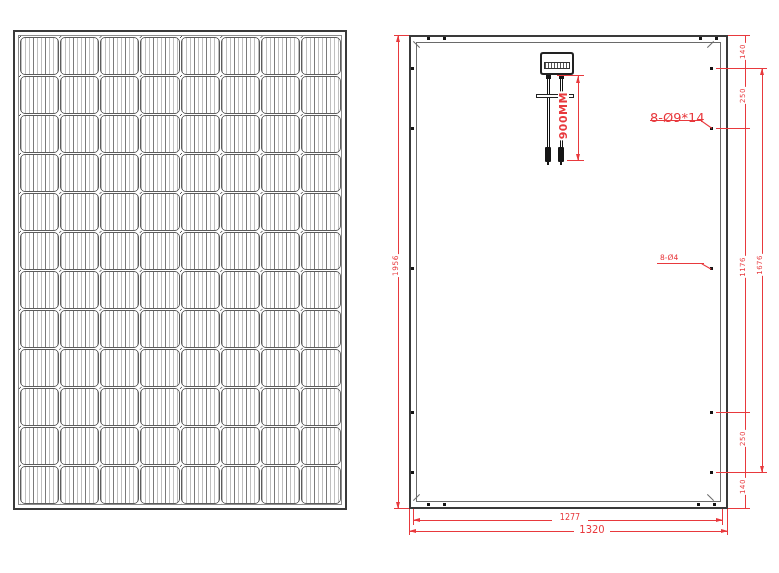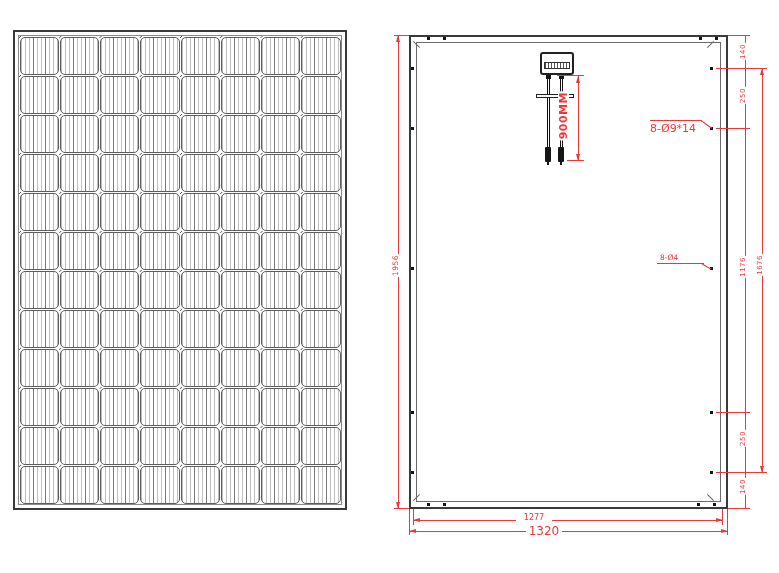--- a/index.html
+++ b/index.html
@@ -203,42 +203,42 @@
   <div class="arr down" style="left:760px;top:466px;"></div>
   <div class="vlabel abs" style="left:757px;top:254px;font-size:7px;">1676</div>
 
   <div class="abs rline" style="left:728px;top:35px;width:22px;height:1px;"></div>
   <div class="abs rline" style="left:716px;top:68px;width:51px;height:1px;"></div>
   <div class="abs rline" style="left:716px;top:128px;width:34px;height:1px;"></div>
   <div class="abs rline" style="left:716px;top:412px;width:34px;height:1px;"></div>
   <div class="abs rline" style="left:716px;top:472px;width:51px;height:1px;"></div>
   <div class="abs rline" style="left:728px;top:508px;width:22px;height:1px;"></div>
 
-  <div class="hlabel abs" style="left:650px;top:111px;font-size:11px;margin-top:12px;">8-Ø9*14</div>
+  <div class="hlabel abs" style="left:650px;top:111px;font-size:13px;">8-Ø9*14</div>
   <div class="abs rline" style="left:650px;top:120px;width:52px;height:1px;"></div>
   <div class="abs rline" style="left:700px;top:124px;width:13px;height:1px;transform:rotate(35deg);"></div>
 
   <div class="hlabel abs" style="left:660px;top:254px;font-size:7.5px;">8-Ø4</div>
   <div class="abs rline" style="left:657px;top:263px;width:47px;height:1px;"></div>
   <div class="abs rline" style="left:701px;top:266px;width:11px;height:1px;transform:rotate(30deg);"></div>
 
   <div class="abs rline" style="left:578px;top:76px;width:1px;height:85px;"></div>
   <div class="arr up" style="left:576px;top:76px;"></div>
   <div class="arr down" style="left:576px;top:154px;"></div>
   <div class="abs rline" style="left:557px;top:75px;width:27px;height:1px;"></div>
   <div class="abs rline" style="left:567px;top:160px;width:17px;height:1px;"></div>
   <div class="vlabel abs" style="left:558px;top:91px;font-size:11px;font-weight:bold;">900MM</div>
 
   <div class="abs rline" style="left:413px;top:509px;width:1px;height:16px;"></div>
   <div class="abs rline" style="left:722px;top:509px;width:1px;height:16px;"></div>
   <div class="abs rline" style="left:413px;top:520px;width:310px;height:1px;"></div>
   <div class="arr left" style="left:413px;top:518px;"></div>
   <div class="arr right" style="left:716px;top:518px;"></div>
-  <div class="hlabel abs" style="left:516px;top:514px;width:36px;font-size:8px;">1277</div>
+  <div class="hlabel abs" style="left:552px;top:514px;width:36px;font-size:8px;">1277</div>
 
   <div class="abs rline" style="left:409px;top:509px;width:1px;height:26px;"></div>
   <div class="abs rline" style="left:727px;top:509px;width:1px;height:26px;"></div>
   <div class="abs rline" style="left:409px;top:531px;width:319px;height:1px;"></div>
   <div class="arr left" style="left:409px;top:529px;"></div>
   <div class="arr right" style="left:721px;top:529px;"></div>
-  <div class="hlabel abs" style="left:526px;top:525px;width:36px;font-size:12px;text-align:center;">1320</div>
+  <div class="hlabel abs" style="left:574px;top:525px;width:36px;font-size:10px;text-align:center;">1320</div>
 
 </div>
 
 </body></html>

